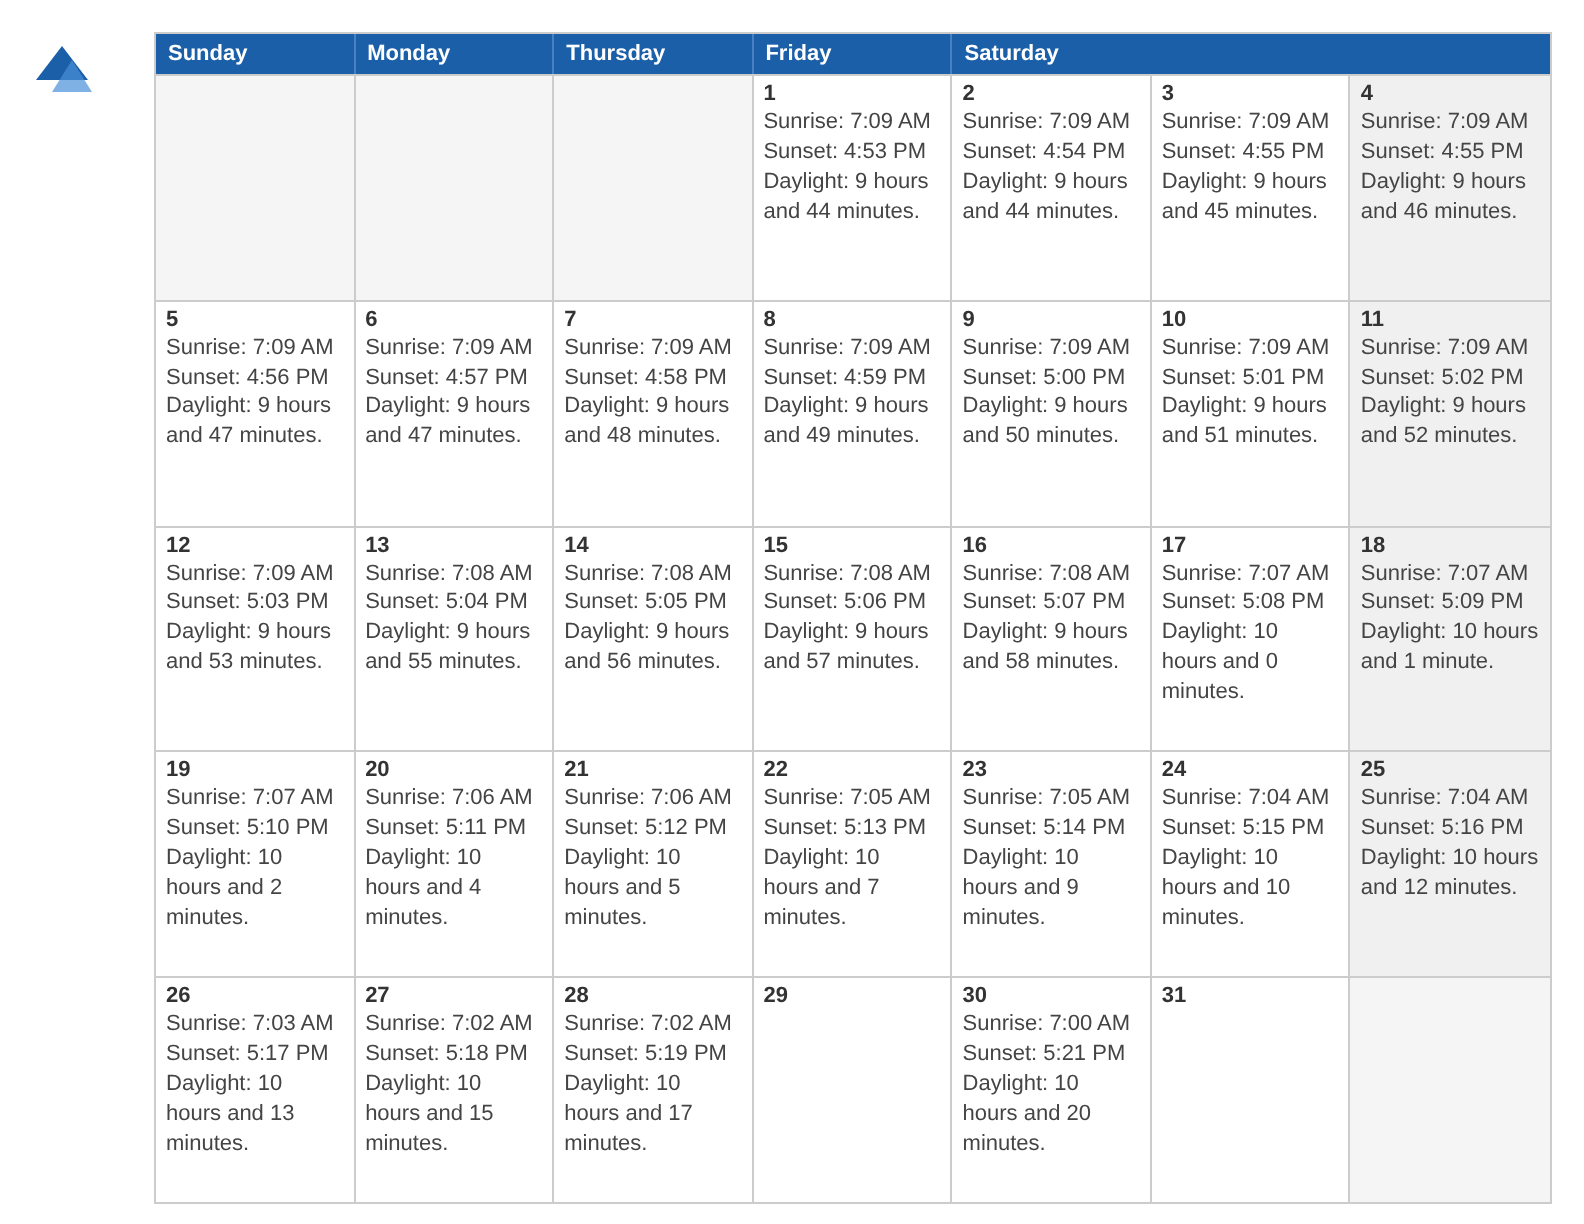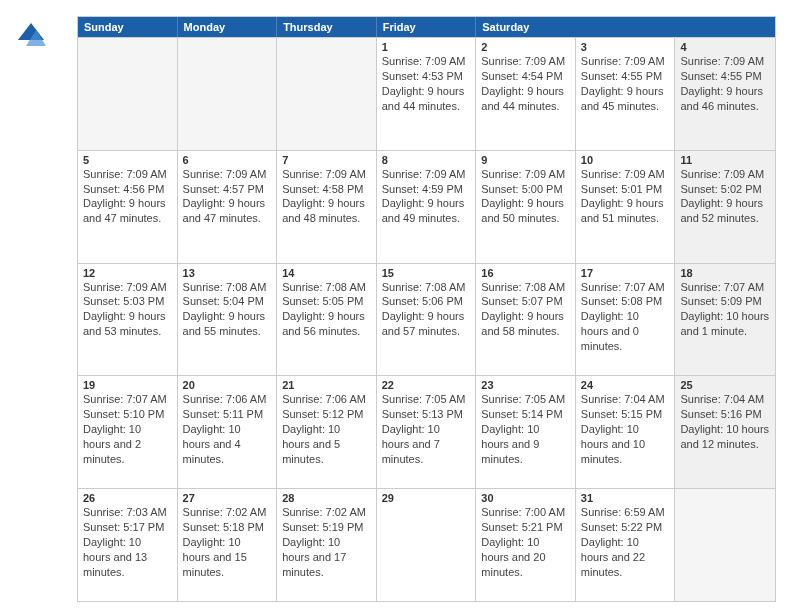--- a/index.html
+++ b/index.html
@@ -274,19 +274,18 @@
           </div>
           <div class="cal-cell">
             <div class="day-num">29</div>
           </div>
           <div class="cal-cell">
             <div class="day-num">30</div>
             <div class="day-info">Sunrise: 7:00 AM<br>Sunset: 5:21 PM<br>Daylight: 10 hours and 20 minutes.</div>
           </div>
           <div class="cal-cell">
             <div class="day-num">31</div>
-            <div class="day-info">Sunrise: 6:59 AM<br>Sunset: 5:22 PM<br>Daylight: 10 hours and 22 minutes.</div>
           </div>
           <div class="cal-cell empty"></div>
         </div>
       </div>
   </div>
 </div>
 
 </body></html>

